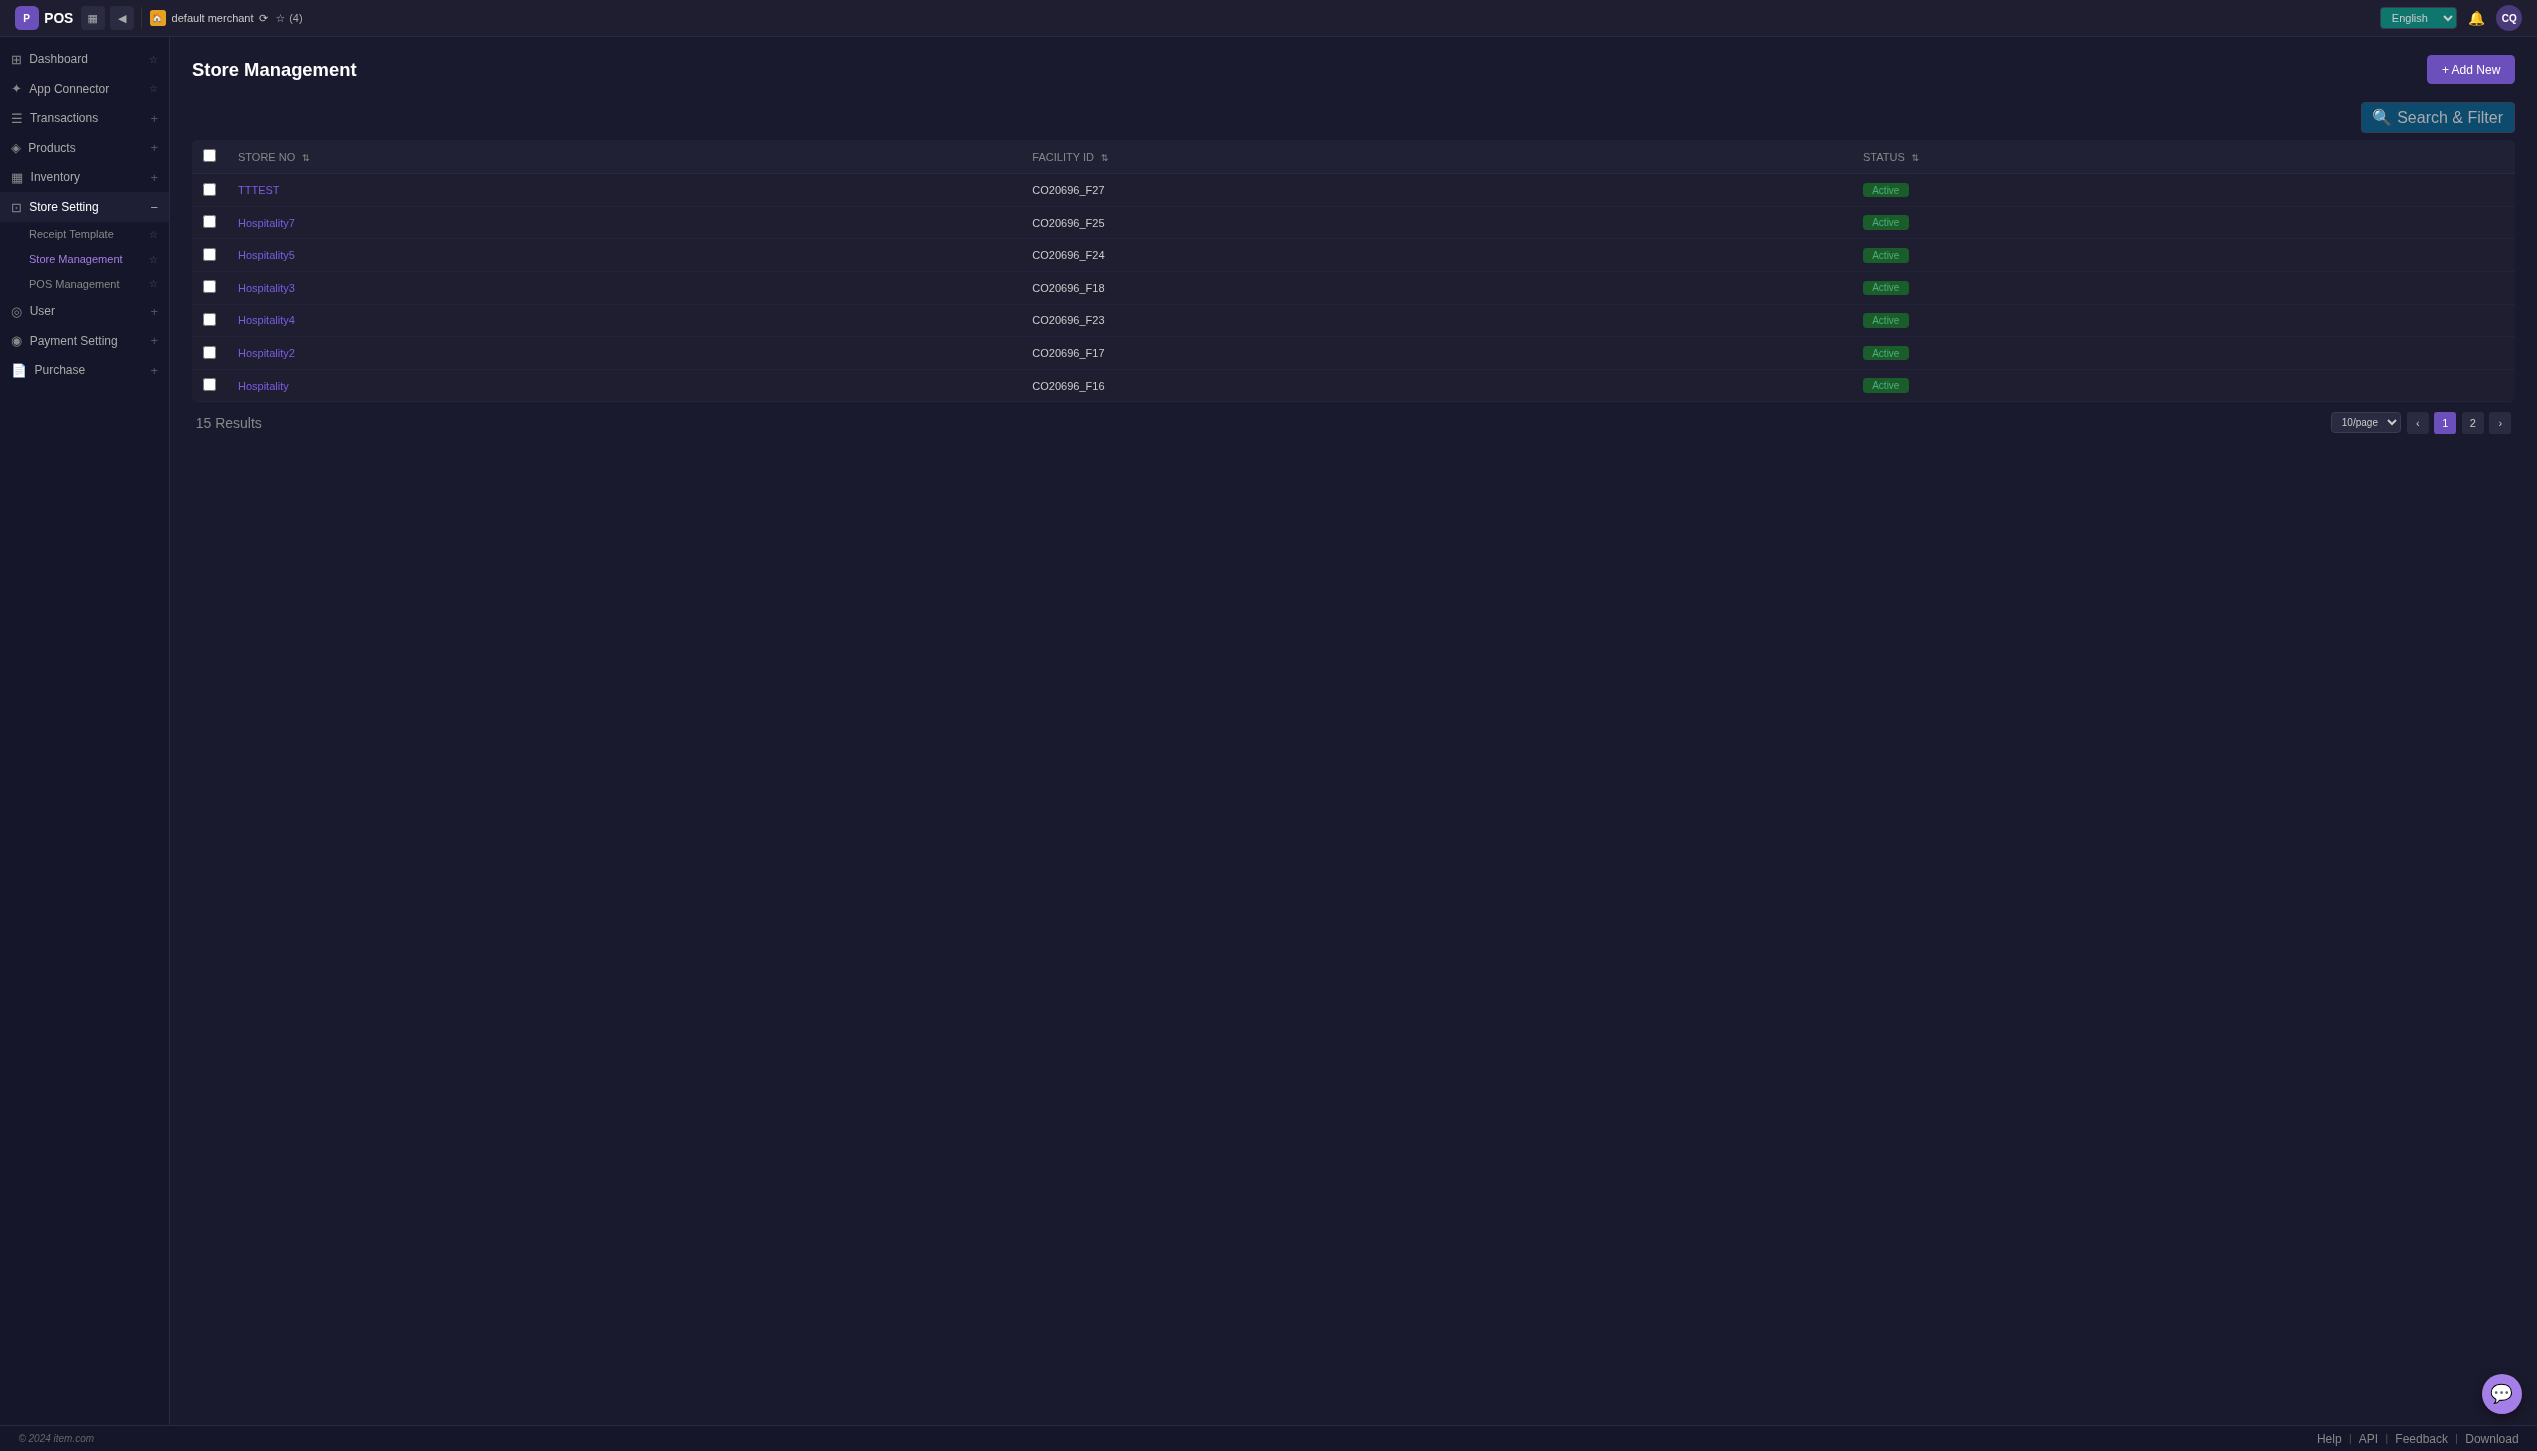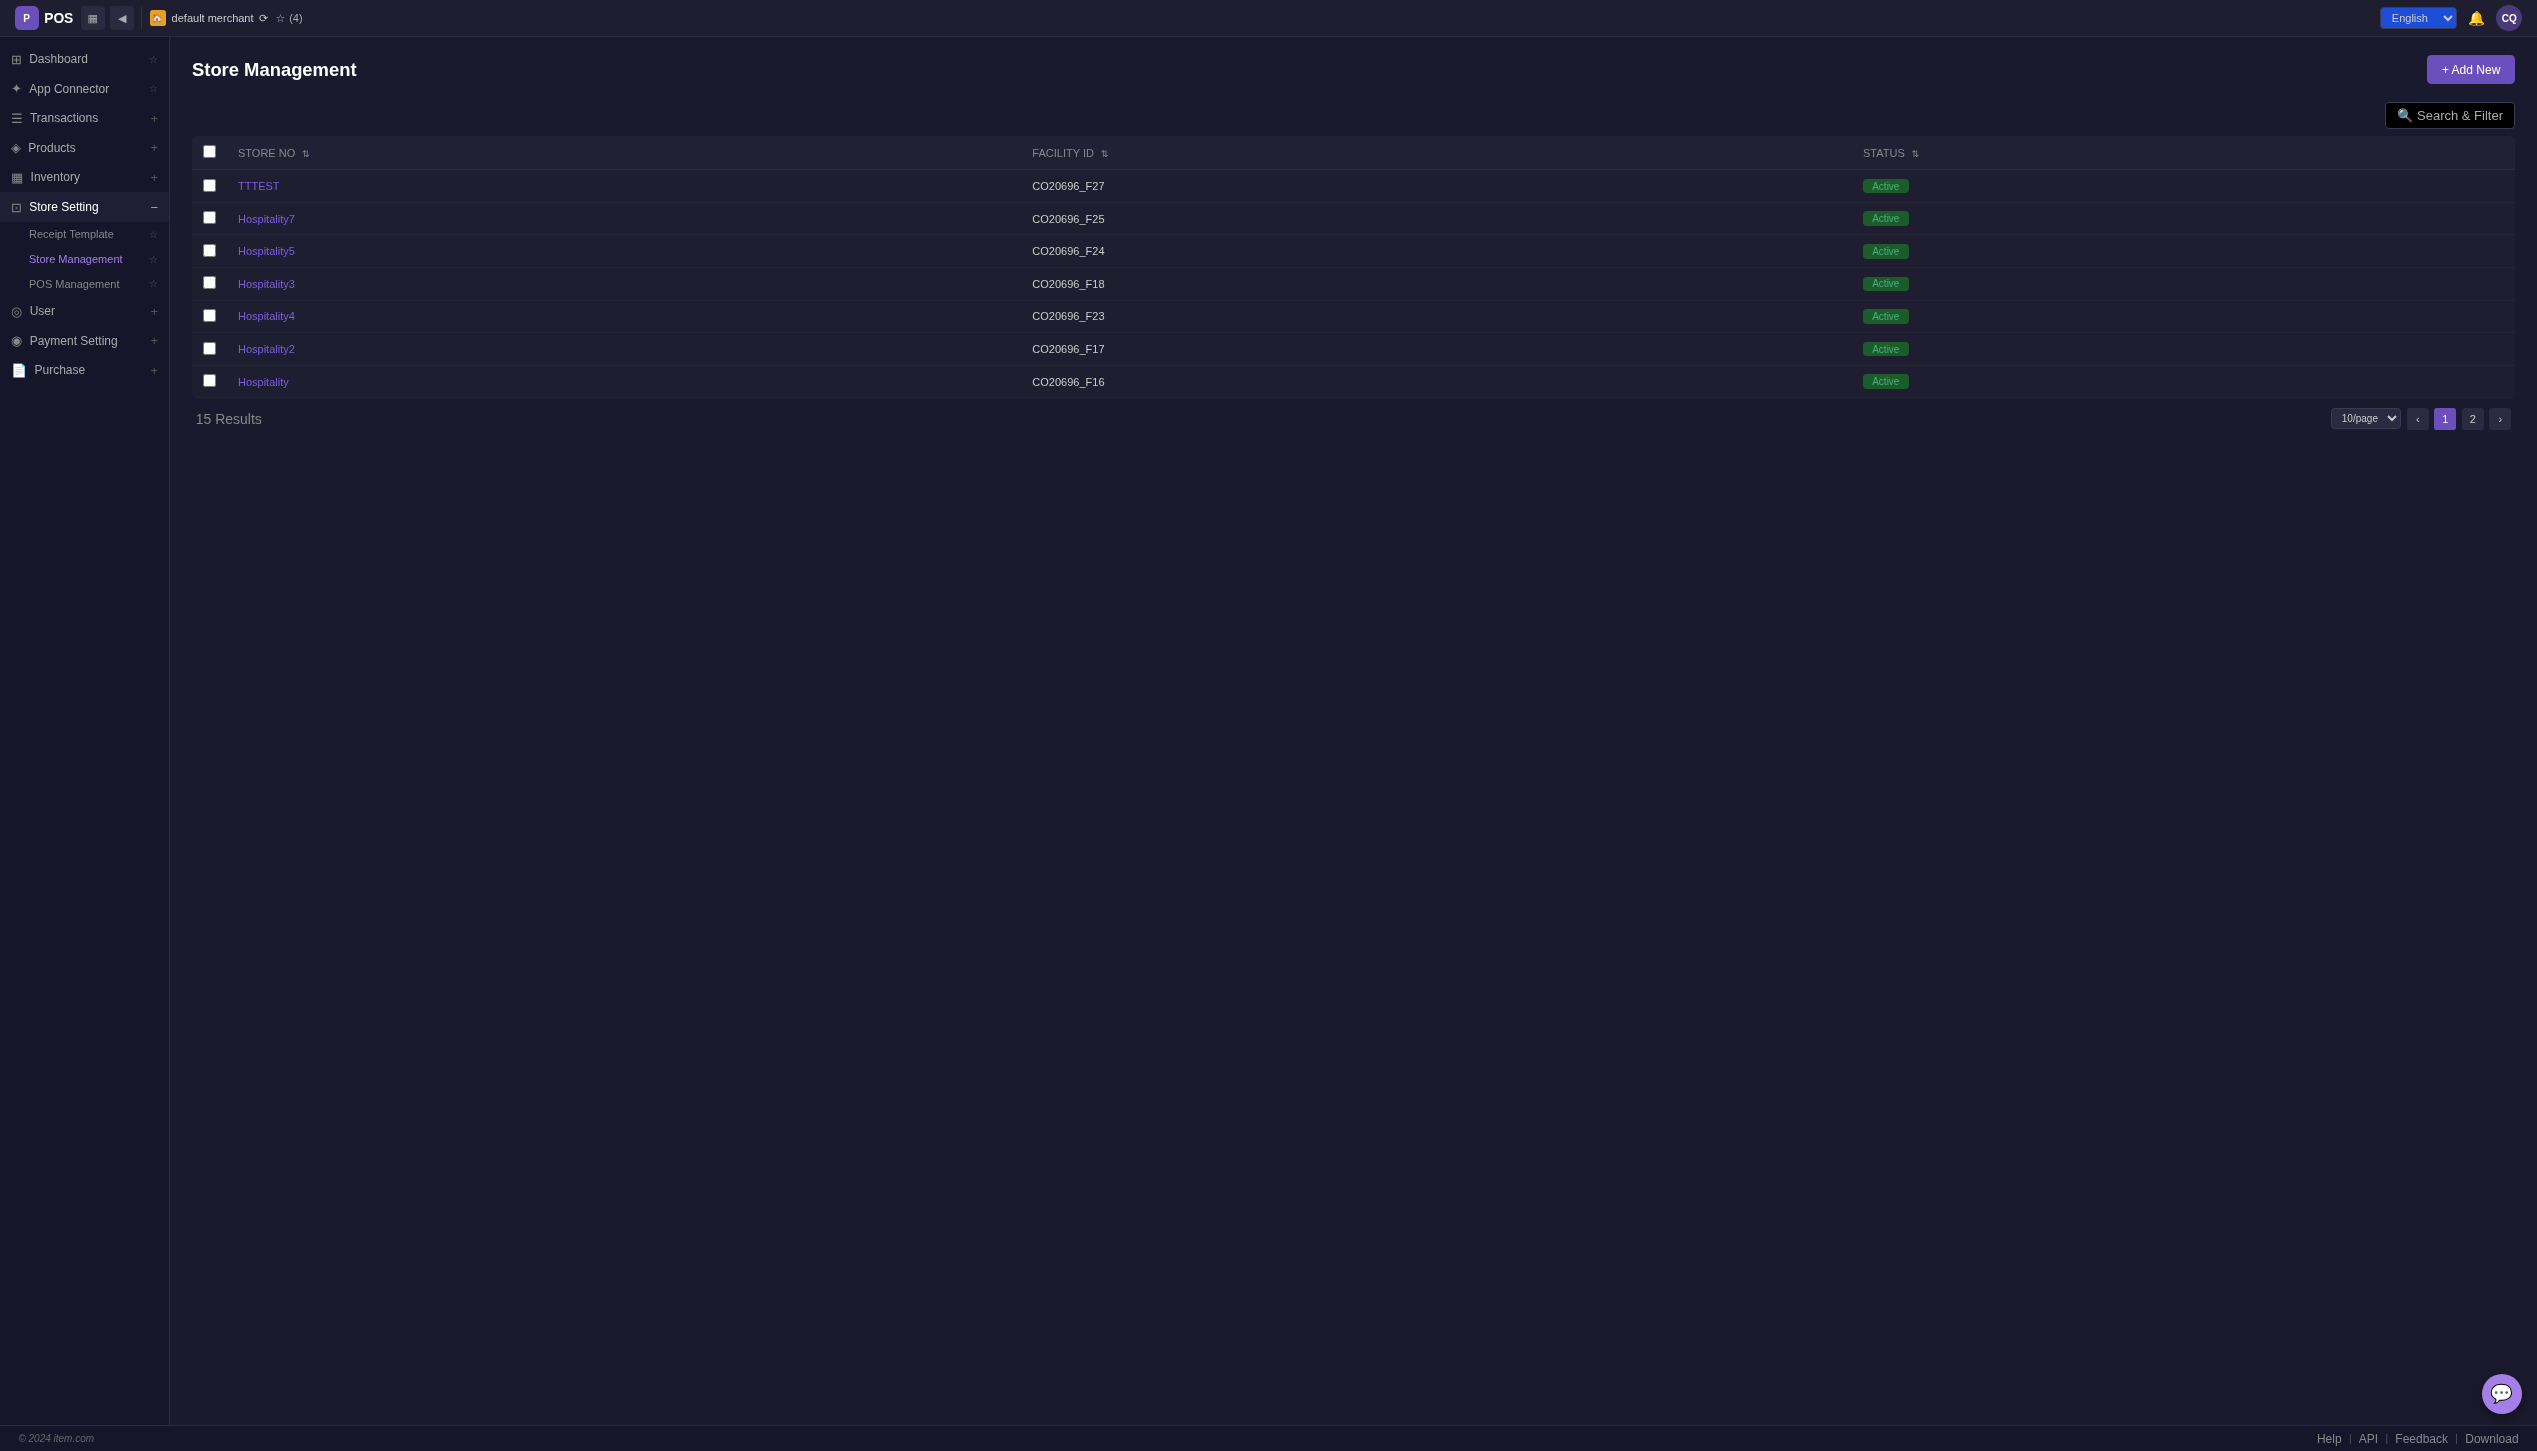--- a/index.html
+++ b/index.html
@@ -71,21 +71,21 @@
       font-size: 8.3px; color: #fff;
     }
     .star-badge {
       display: flex; align-items: center; gap: 3.7px;
       color: #aaa; font-size: 11px; cursor: pointer;
     }
     .topbar-right {
       display: flex; align-items: center; gap: 11px;
     }
     .lang-select {
-      background: #1d4ed8;
+      background: #0f766e;
       border: 0.9px solid #3a3a55;
       border-radius: 3.7px;
       color: #ccc;
       padding: 2.8px 7.3px;
       font-size: 11px;
       cursor: pointer;
     }
     .notif-btn {
       background: none; border: none; color: #aaa;
       cursor: pointer; font-size: 13.8px;
@@ -175,26 +175,26 @@
       font-size: 12px;
       cursor: pointer;
       display: flex; align-items: center; gap: 5.5px;
     }
 
     .table-toolbar {
       display: flex; justify-content: flex-end;
       margin-bottom: 7.3px;
     }
     .search-filter-btn {
-      background: #000000;
+      background: #0c4a6e;
       border: 0.9px solid #3a3a55;
       border-radius: 3.7px;
       color: #aaa;
       padding: 4.6px 11px;
-      font-size: 13px;
+      font-size: 16px;
       cursor: pointer;
       display: flex; align-items: center; gap: 5.5px;
     }
 
     
     .data-table {
       width: 100%;
       border-collapse: collapse;
       background: #1e1e30;
       border-radius: 5.5px;

